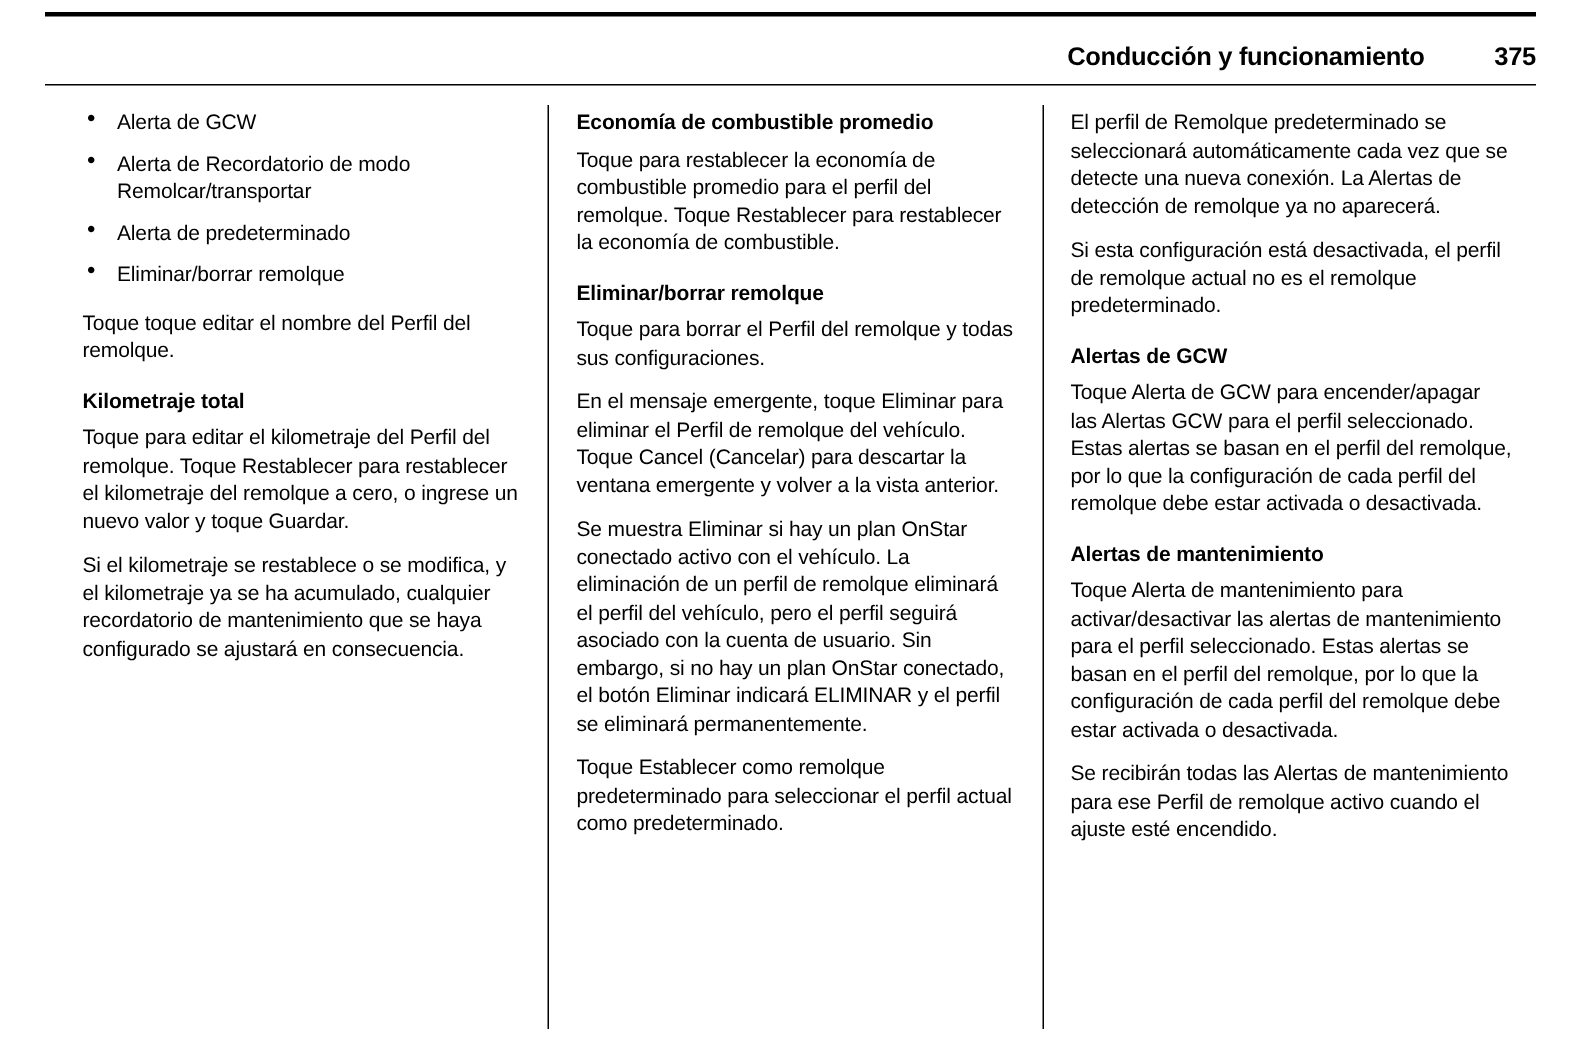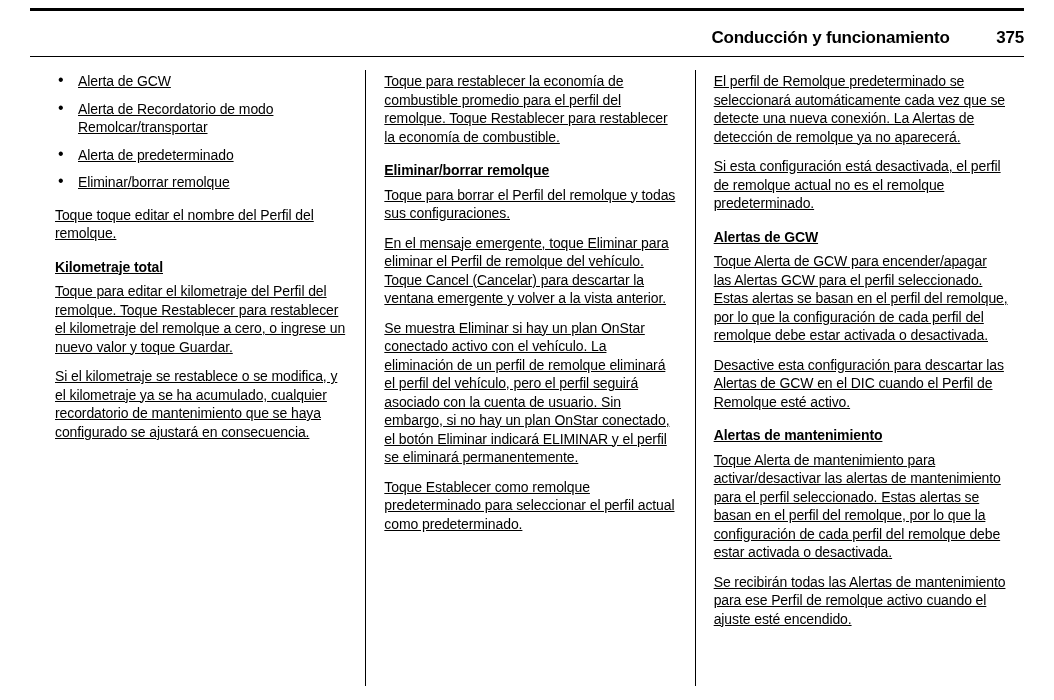--- a/index.html
+++ b/index.html
@@ -52,21 +52,20 @@
     right: 30px;
     top: 70px;
     bottom: 14px;
     display: flex;
     align-items: stretch;
   }
   .column {
     flex: 1 1 0;
     padding: 2px 16px 0 18px;
     overflow: hidden;
-    text-decoration: underline;
   }
   .column:first-child { padding-left: 25px; }
   .col-divider {
     width: 1px;
     background: #000;
     flex: 0 0 1px;
   }
   .column p, .column h3, .column ul {
     font-size: 14px;
     line-height: 18.5px;
@@ -116,32 +115,32 @@
           <li>Alerta de predeterminado</li>
           <li>Eliminar/borrar remolque</li>
         </ul>
         <p>Toque toque editar el nombre del Perfil del remolque.</p>
         <h3>Kilometraje total</h3>
         <p>Toque para editar el kilometraje del Perfil del remolque. Toque Restablecer para restablecer el kilometraje del remolque a cero, o ingrese un nuevo valor y toque Guardar.</p>
         <p>Si el kilometraje se restablece o se modifica, y el kilometraje ya se ha acumulado, cualquier recordatorio de mantenimiento que se haya configurado se ajustará en consecuencia.</p>
       </div>
     <div class="col-divider"></div>
     <div class="column">
+        <h3>Economía de combustible promedio</h3>
         <p>Toque para restablecer la economía de combustible promedio para el perfil del remolque. Toque Restablecer para restablecer la economía de combustible.</p>
         <h3>Eliminar/borrar remolque</h3>
         <p>Toque para borrar el Perfil del remolque y todas sus configuraciones.</p>
         <p>En el mensaje emergente, toque Eliminar para eliminar el Perfil de remolque del vehículo. Toque Cancel (Cancelar) para descartar la ventana emergente y volver a la vista anterior.</p>
         <p>Se muestra Eliminar si hay un plan OnStar conectado activo con el vehículo. La eliminación de un perfil de remolque eliminará el perfil del vehículo, pero el perfil seguirá asociado con la cuenta de usuario. Sin embargo, si no hay un plan OnStar conectado, el botón Eliminar indicará ELIMINAR y el perfil se eliminará permanentemente.</p>
         <p>Toque Establecer como remolque predeterminado para seleccionar el perfil actual como predeterminado.</p>
       </div>
     <div class="col-divider"></div>
     <div class="column">
         <p>El perfil de Remolque predeterminado se seleccionará automáticamente cada vez que se detecte una nueva conexión. La Alertas de detección de remolque ya no aparecerá.</p>
         <p>Si esta configuración está desactivada, el perfil de remolque actual no es el remolque predeterminado.</p>
         <h3>Alertas de GCW</h3>
         <p>Toque Alerta de GCW para encender/apagar las Alertas GCW para el perfil seleccionado. Estas alertas se basan en el perfil del remolque, por lo que la configuración de cada perfil del remolque debe estar activada o desactivada.</p>
-        <p>Desactive esta configuración para descartar las Alertas de GCW en el DIC cuando el Perfil de Remolque esté activo.</p>
         <h3>Alertas de mantenimiento</h3>
         <p>Toque Alerta de mantenimiento para activar/desactivar las alertas de mantenimiento para el perfil seleccionado. Estas alertas se basan en el perfil del remolque, por lo que la configuración de cada perfil del remolque debe estar activada o desactivada.</p>
         <p>Se recibirán todas las Alertas de mantenimiento para ese Perfil de remolque activo cuando el ajuste esté encendido.</p>
       </div>
   </div>
 </div>
 
 </body></html>

